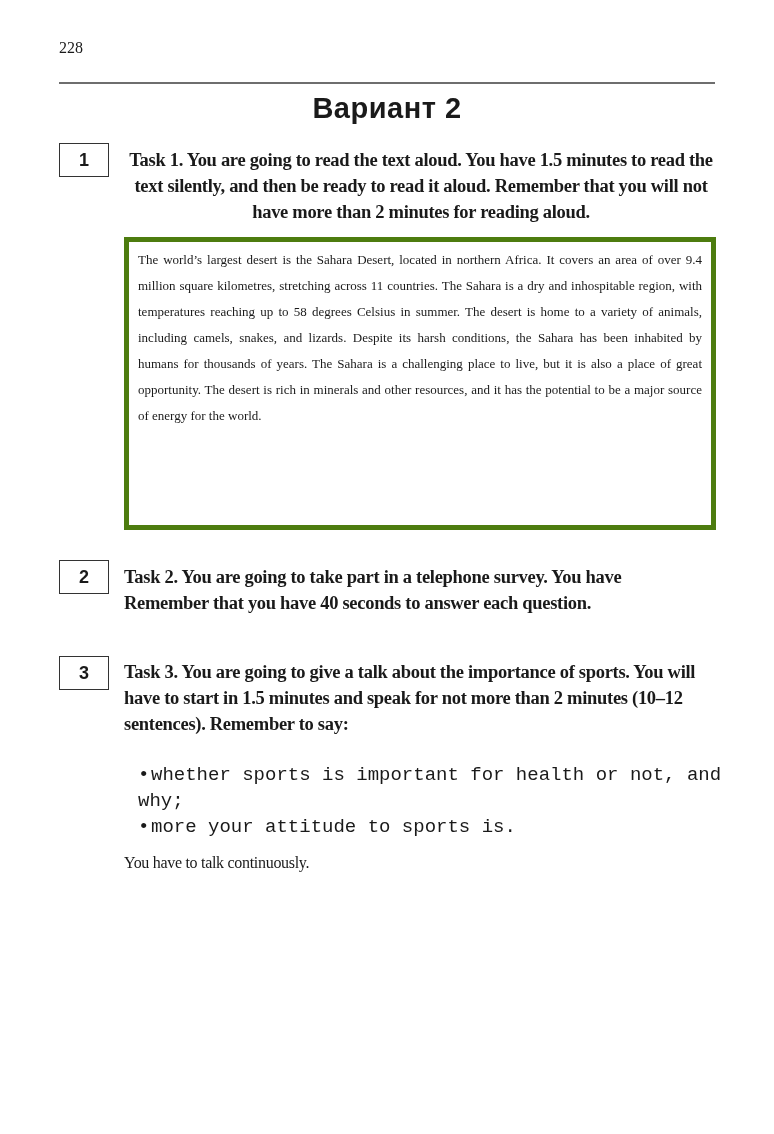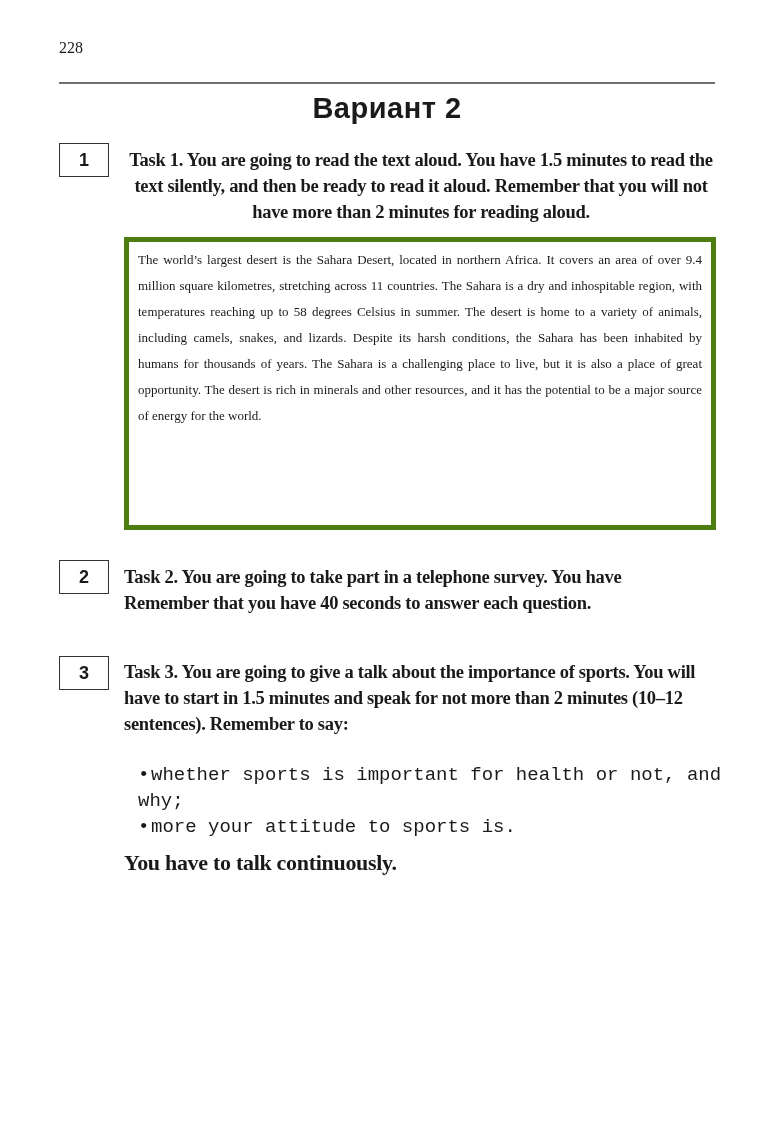--- a/index.html
+++ b/index.html
@@ -17,21 +17,21 @@
     .task-text { position: absolute; left: 124px; width: 594px;
       font-family: "Liberation Serif", serif; font-weight: bold; font-size: 18.5px; line-height: 26px;
       letter-spacing: -0.3px; }
     .passage { position: absolute; left: 124px; top: 237px; width: 592px; height: 293px;
       border: 5px solid #4d7c0f; box-sizing: border-box; padding: 5px 9px 0 9px;
       font-family: "Liberation Serif", serif; font-size: 13px; line-height: 26px; text-align: justify; }
     .bullets { position: absolute; left: 122px; top: 746px; width: 600px; margin: 16px; padding: 0; list-style: none;
       font-family: Liberation Mono, monospace; font-size: 19px; line-height: 26px; }
     .bullets li .dot { display: inline-block; width: 13px; }
     .closing { position: absolute; left: 124px; top: 850px; font-family: "Liberation Serif", serif;
-      font-weight: bold; font-size: 22px; line-height: 26px; letter-spacing: -0.3px; }
+      font-weight: normal; font-size: 16px; line-height: 26px; letter-spacing: -0.3px; }
   </style>
 </head>
 <body>
 
 <div class="running-head">
   <span class="page-num">228</span>
 </div>
 <div class="head-rule"></div>
 
 <div class="variant-title">Вариант 2</div>

